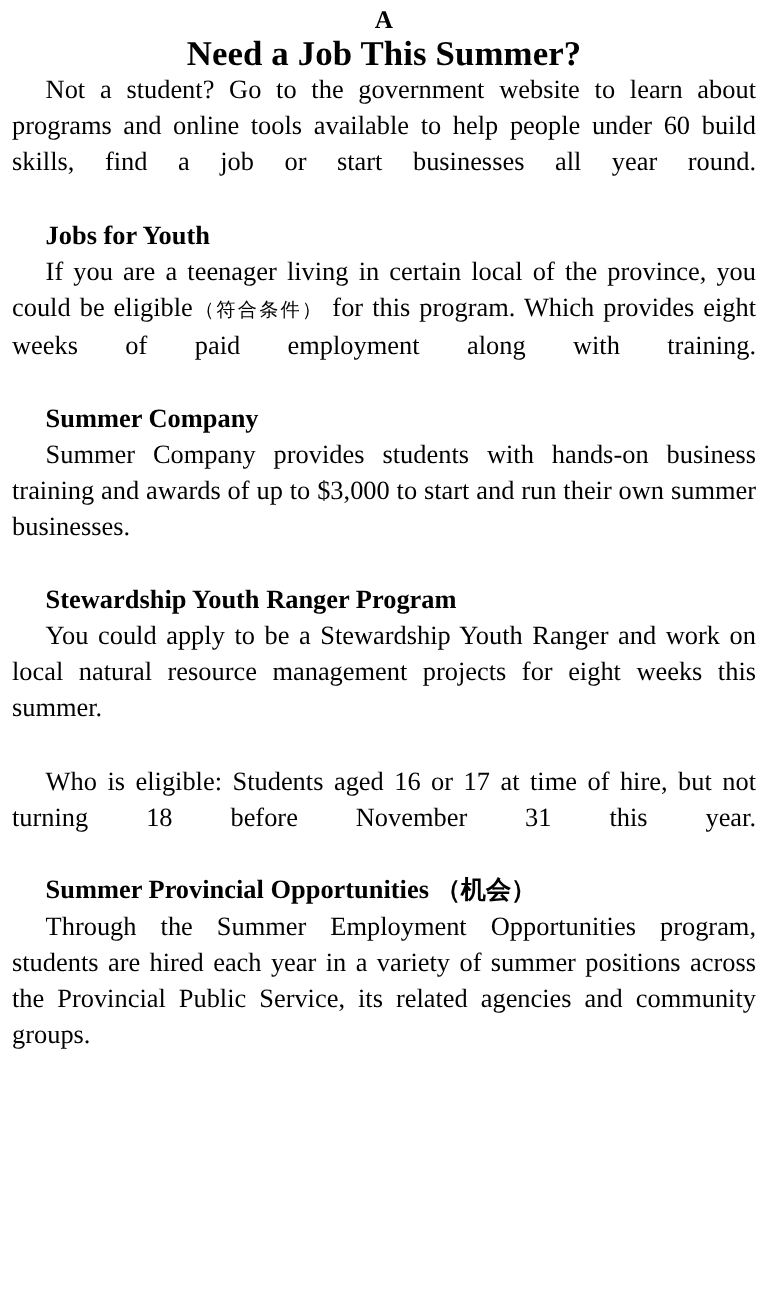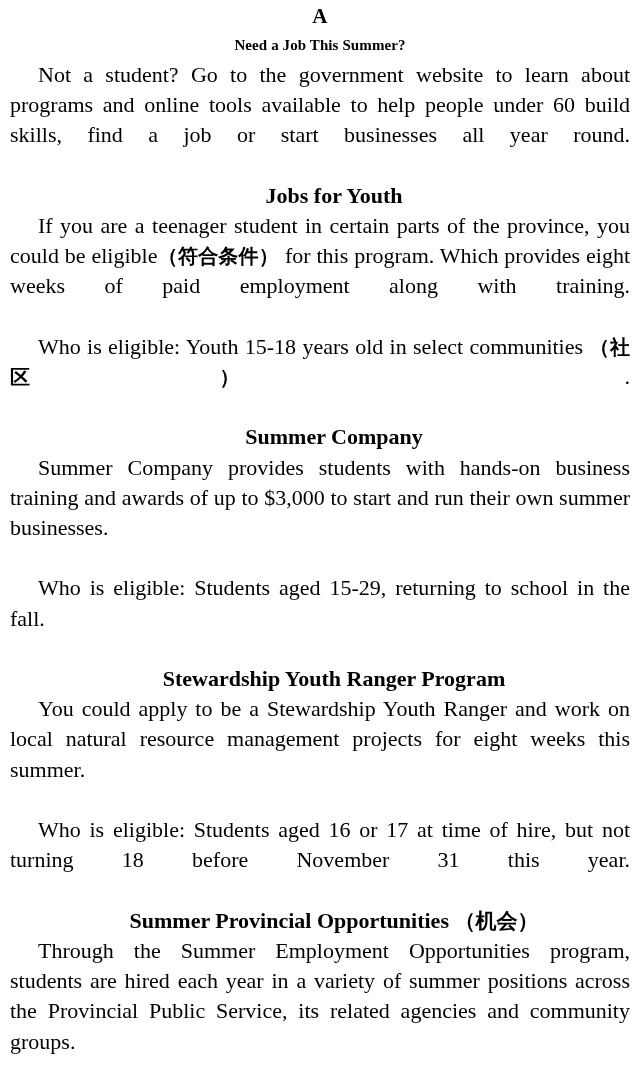--- a/index.html
+++ b/index.html
@@ -26,21 +26,21 @@
     text-align: center;
     font-weight: bold;
     font-size: 21px;
     line-height: 28px;
     margin: 0;
     letter-spacing: 0.2px;
   }
   .doc-title {
     text-align: center;
     font-weight: bold;
-    font-size: 15px;
+    font-size: 29px;
     line-height: 30px;
     margin: 0;
     letter-spacing: 0.1px;
   }
   .para {
     font-size: 22px;
     line-height: 30.2px;
     margin: 0;
     text-align: justify;
     text-justify: inter-word;
@@ -53,26 +53,25 @@
     content: "";
     display: inline-block;
     width: 100%;
   }
   .heading {
     font-size: 22px;
     line-height: 30.2px;
     margin: 0;
     font-weight: bold;
     text-indent: 28px;
-    text-align: center;
+    text-align: left;
   }
   .cjk {
     font-family: "DejaVu Sans", "Liberation Sans", sans-serif;
-    font-size: 20px;
-    font-weight: bold;
+    font-size: 16px;
   }
   .heading .cjk {
     font-weight: bold;
     font-size: 21px;
   }
 </style>
 </head>
 <body>
 
 <div class="page">
@@ -82,34 +81,30 @@
   <div class="doc-title">Need a Job This Summer?</div>
 
 
   <p class="para">Not a student? Go to the government website to learn about programs and online tools available to help people under 60 build skills, find a job or start businesses all year round.</p>
 
   <div class="heading">
     <span>Jobs for Youth</span>
   </div>
 
   <p class="para">
-    <span>If you are a teenager student in certain parts of the province, you could be eligible</span><span class="cjk">（符合条件）</span> <span>for this program. Which provides eight weeks of paid employment along with training.</span>
+    <span>If you are a teenager living in certain local of the province, you could be eligible</span><span class="cjk">（符合条件）</span> <span>for this program. Which provides eight weeks of paid employment along with training.</span>
   </p>
 
-  <p class="para">
-    <span>Who is eligible: Youth 15-18 years old in select communities</span> <span class="cjk">（社区）</span> <span>.</span>
-  </p>
 
   <div class="heading">
     <span>Summer Company</span>
   </div>
 
   <p class="para">Summer Company provides students with hands-on business training and awards of up to $3,000 to start and run their own summer businesses.</p>
 
-  <p class="para">Who is eligible: Students aged 15-29, returning to school in the fall.</p>
 
   <div class="heading">
     <span>Stewardship Youth Ranger Program</span>
   </div>
 
   <p class="para">You could apply to be a Stewardship Youth Ranger and work on local natural resource management projects for eight weeks this summer.</p>
 
   <p class="para">Who is eligible: Students aged 16 or 17 at time of hire, but not turning 18 before November 31 this year.</p>
 
   <div class="heading">

